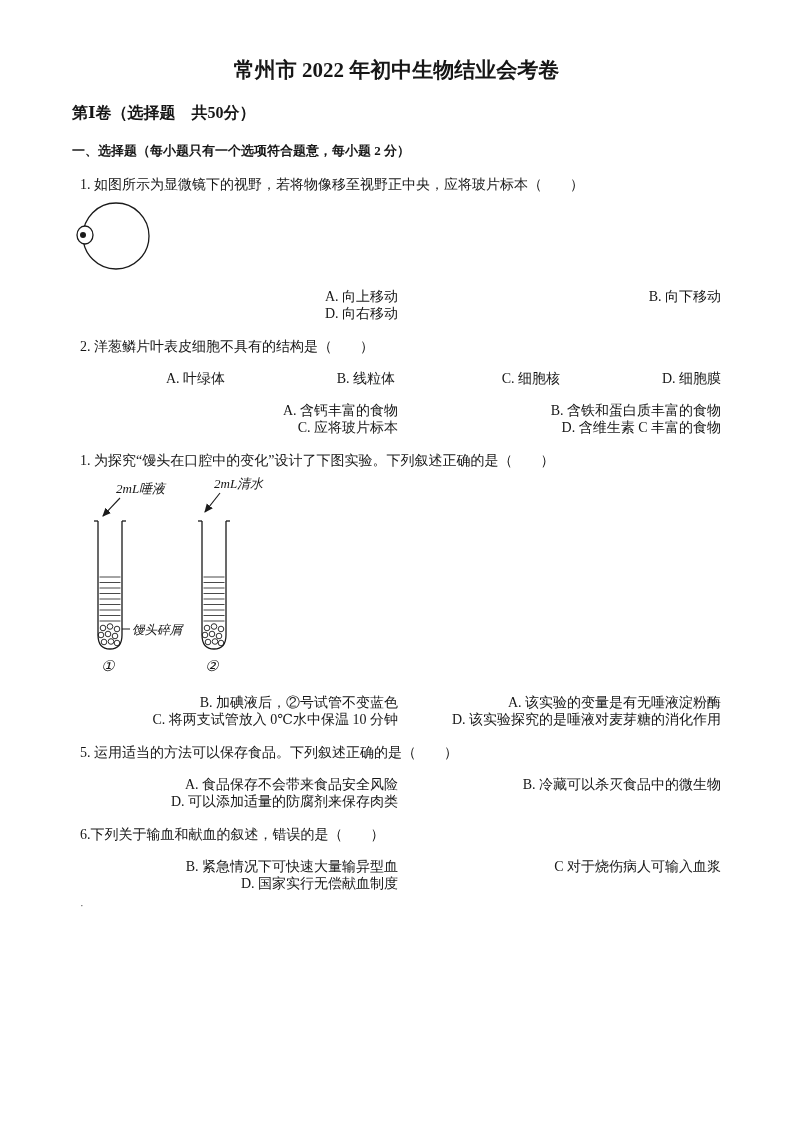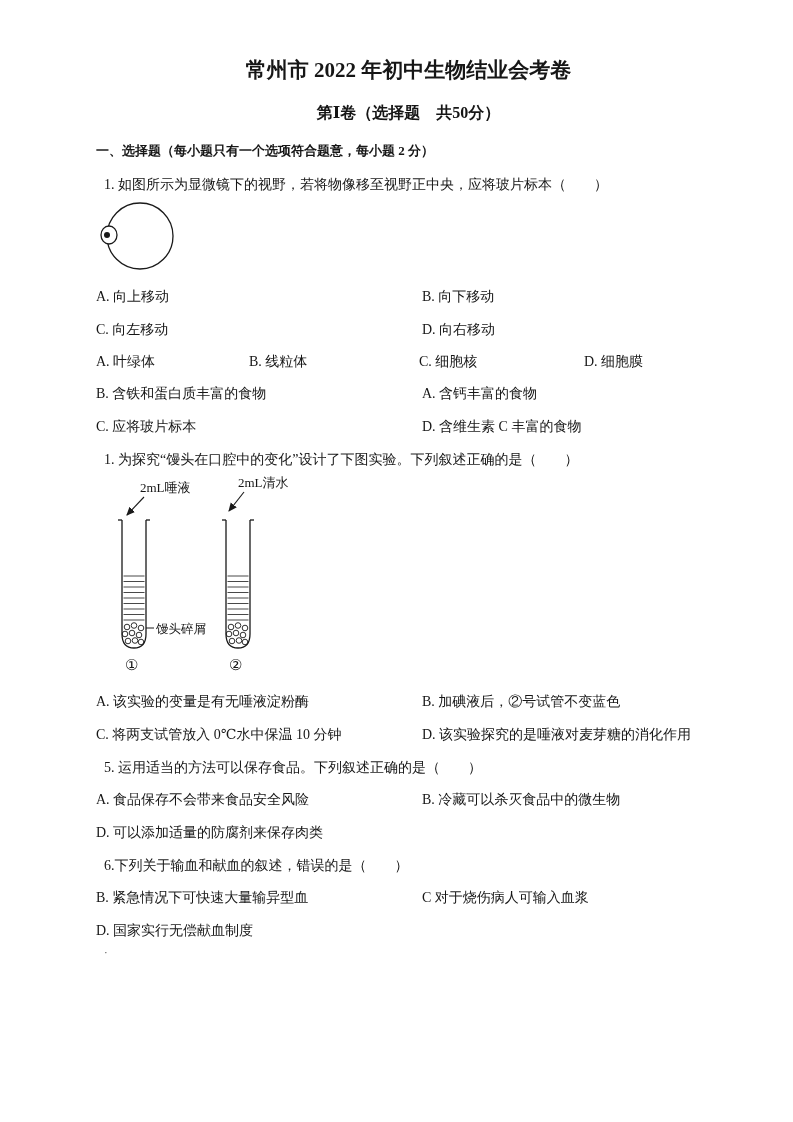--- a/index.html
+++ b/index.html
@@ -6,61 +6,62 @@
   body {
     width: 793px;
     background: #ffffff;
     color: #161616;
     font-family: "Liberation Serif", "DejaVu Serif", serif;
   }
   .page {
     width: 793px;
     height: 1122px;
     box-sizing: border-box;
-    padding: 58px 72px 0 96px;
+    padding: 58px 72px 0 72px;
     overflow: hidden;
     background: #ffffff;
   }
   .title {
     font-size: 21px;
     line-height: 24px;
     font-weight: bold;
     text-align: center;
     margin: 0;
   }
   .part-heading {
     font-size: 16px;
     line-height: 19px;
     font-weight: bold;
-    text-align: center;
+    text-align: left;
     margin: 21px 0 0 0;
   }
   .section-heading {
     font-size: 13px;
     line-height: 18px;
     font-weight: bold;
     margin: 20px 0 0 0;
   }
   .q-text {
     font-size: 14px;
     line-height: 17px;
     margin: 16px 0 0 8px;
   }
   .opts {
     display: grid;
     margin-top: 15px;
-    row-gap: 16px;
+    row-gap: 0;
     font-size: 14px;
     line-height: 17px;
+    text-align: right;
   }
   .opts.two  { grid-template-columns: 326px 1fr; }
   .opts.four { grid-template-columns: 153px 170px 165px 1fr; }
   .fig { margin: 6px 0 0 2px; }
   .fig svg { display: block; }
-  .fig-tubes { margin: 8px 0 0 12px; }
+  .fig-tubes { margin: 8px 0 0 12px; font-style: italic; }
   svg text { font-family: "Liberation Serif", "DejaVu Serif", serif; fill: #161616; }
   .footer-mark {
     font-size: 11px;
     line-height: 11px;
     margin: 8px 0 0 8px;
     color: #444;
   }
 </style>
 </head>
 <body>
@@ -75,34 +76,34 @@
   <div class="fig">
     <svg width="92" height="74" viewBox="0 0 92 74">
       <circle cx="42" cy="37" r="33" fill="none" stroke="#1a1a1a" stroke-width="1.3"></circle>
       <ellipse cx="11" cy="36" rx="8" ry="9" fill="#ffffff" stroke="#1a1a1a" stroke-width="1.3"></ellipse>
       <circle cx="9" cy="36" r="3" fill="#1a1a1a"></circle>
     </svg>
   </div>
   <div class="opts two">
     <div>A. 向上移动</div>
     <div>B. 向下移动</div>
-    <div>C. 向左移动</div>
     <div>D. 向右移动</div>
   </div>
 
+  <p class="q-text">2. 洋葱鳞片叶表皮细胞不具有的结构是（　　）</p>
   <div class="opts four">
     <div>A. 叶绿体</div>
     <div>B. 线粒体</div>
     <div>C. 细胞核</div>
     <div>D. 细胞膜</div>
   </div>
 
   <div class="opts two">
+    <div>A. 含钙丰富的食物</div>
     <div>B. 含铁和蛋白质丰富的食物</div>
-    <div>A. 含钙丰富的食物</div>
     <div>C. 应将玻片标本</div>
     <div>D. 含维生素 C 丰富的食物</div>
   </div>
 
   <p class="q-text">1. 为探究“馒头在口腔中的变化”设计了下图实验。下列叙述正确的是（　　）</p>
   <div class="fig fig-tubes">
     <svg width="250" height="202" viewBox="0 0 250 202">
       <defs>
         <marker id="arrowhead" markerWidth="9" markerHeight="8" refX="7" refY="3.5" orient="auto">
           <path d="M0,0 L8,3.5 L0,7 Z" fill="#1a1a1a"></path>
@@ -172,22 +173,22 @@
       </g>
 
       <line x1="38" y1="152" x2="46" y2="152" stroke="#1a1a1a" stroke-width="1"></line>
       <text x="48" y="156.5" font-size="12.5">馒头碎屑</text>
 
       <text x="17" y="194" font-size="15">①</text>
       <text x="121" y="194" font-size="15">②</text>
     </svg>
   </div>
   <div class="opts two">
+    <div>B. 加碘液后，②号试管不变蓝色</div>
     <div>A. 该实验的变量是有无唾液淀粉酶</div>
-    <div>B. 加碘液后，②号试管不变蓝色</div>
     <div>C. 将两支试管放入 0℃水中保温 10 分钟</div>
     <div>D. 该实验探究的是唾液对麦芽糖的消化作用</div>
   </div>
 
   <p class="q-text">5. 运用适当的方法可以保存食品。下列叙述正确的是（　　）</p>
   <div class="opts two">
     <div>A. 食品保存不会带来食品安全风险</div>
     <div>B. 冷藏可以杀灭食品中的微生物</div>
     <div>D. 可以添加适量的防腐剂来保存肉类</div>
   </div>

